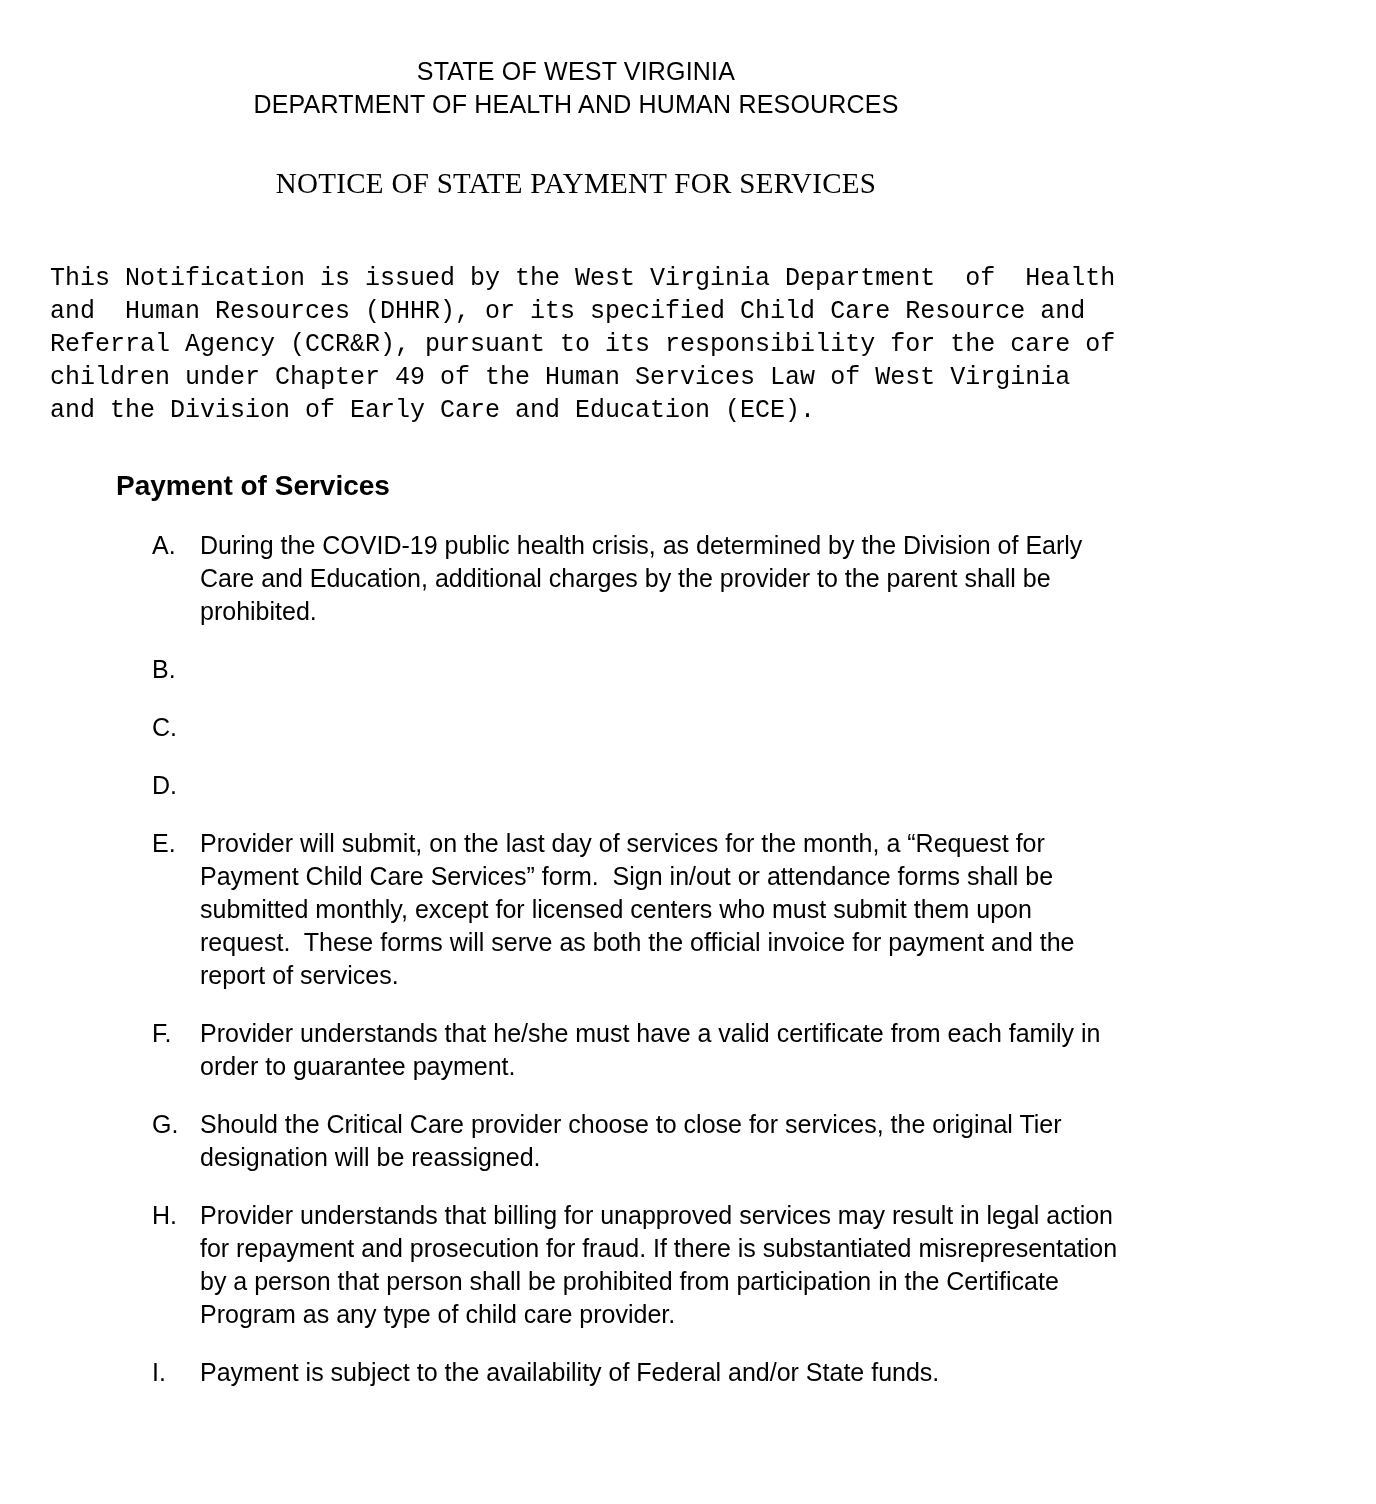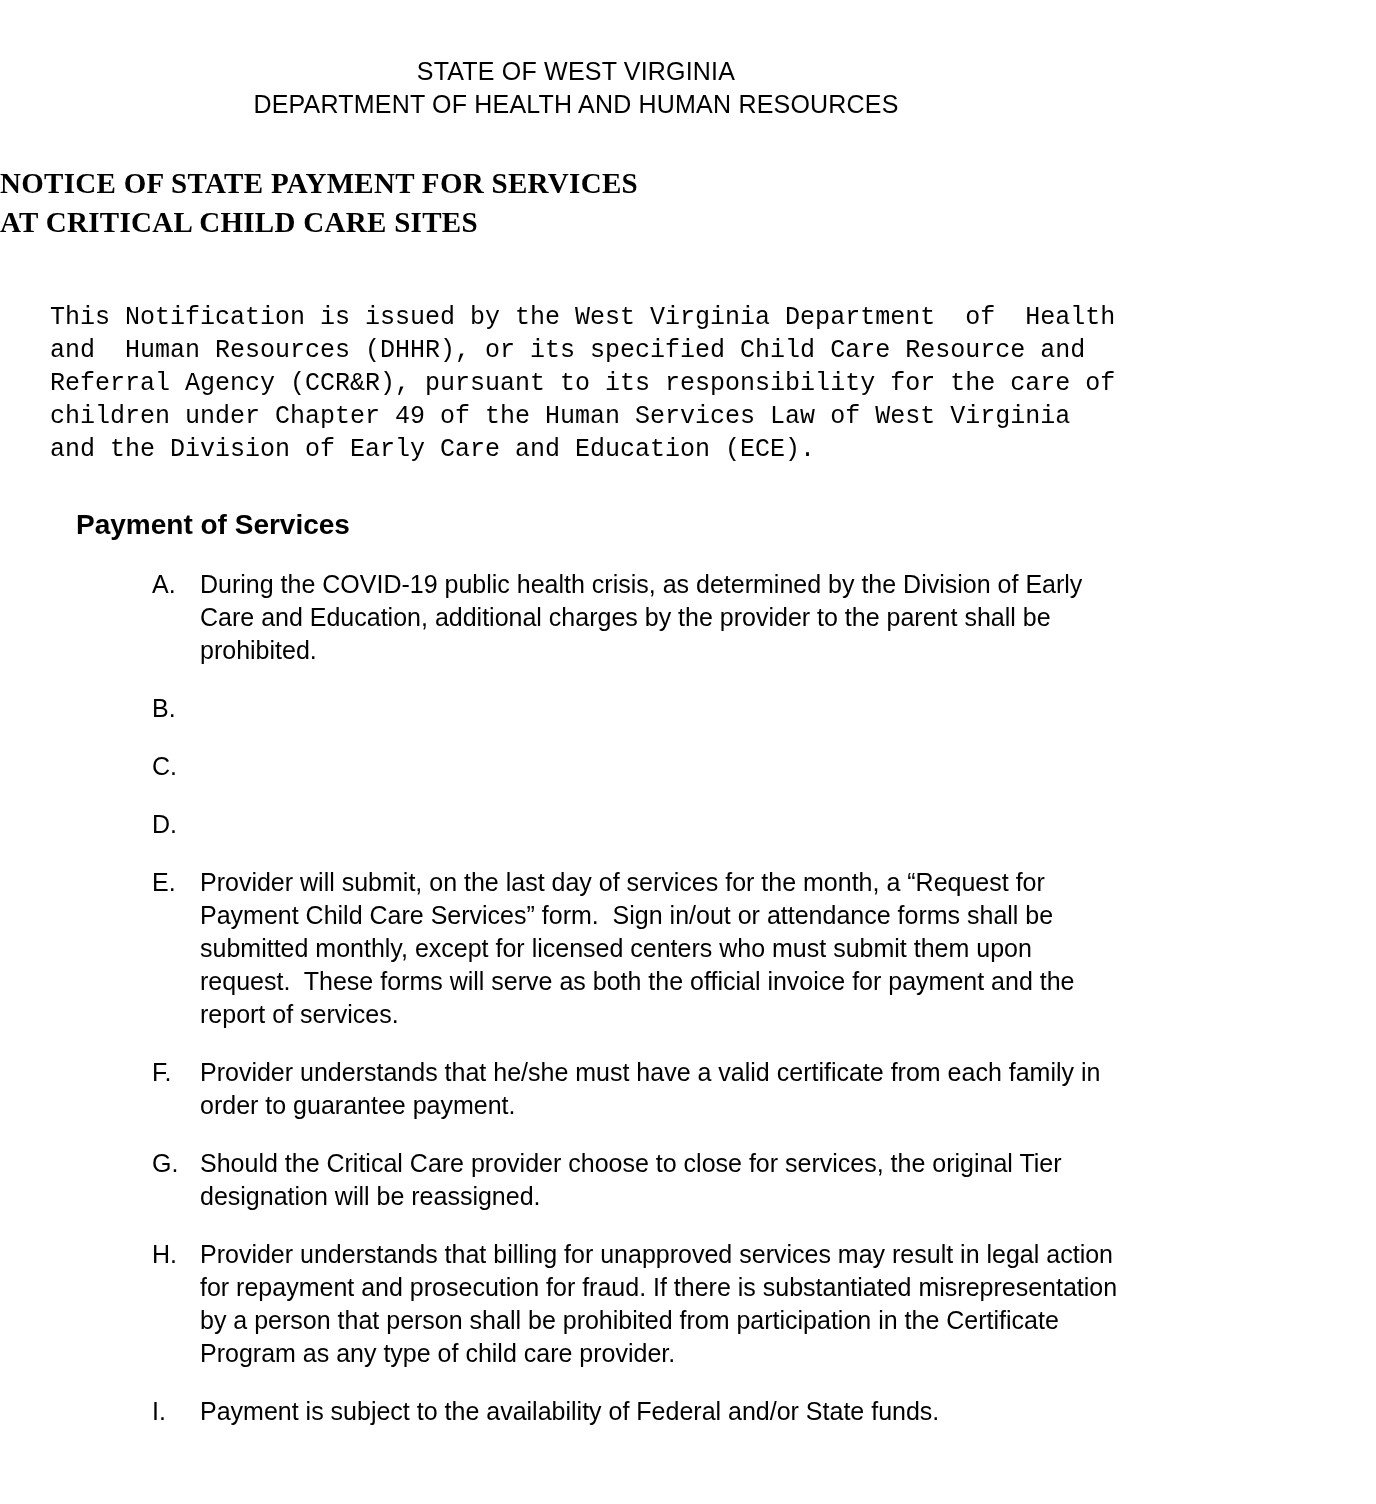--- a/index.html
+++ b/index.html
@@ -31,23 +31,24 @@
     font-family: "Liberation Sans", sans-serif;
     font-size: 25px;
     line-height: 33px;
     font-weight: normal;
     letter-spacing: 0.2px;
   }
   .agency-header .agency-line { display: block; }
 
   
   .doc-title {
+    text-align: center;
     margin-top: 43px;
     font-family: "Liberation Serif", serif;
-    font-weight: bold;
+    font-weight: normal;
     font-size: 29px;
     line-height: 39px;
     letter-spacing: 0.3px;
   }
   .doc-title .title-line { display: block; }
 
   
   .intro {
     margin: 0;
     padding: 0 33px 0 50px;
@@ -55,21 +56,21 @@
     font-size: 25px;
     line-height: 33px;
     text-align: left;
     white-space: pre-wrap;
     font-family: Liberation Mono, monospace;
   }
 
   
   .section-heading {
     margin: 0;
-    padding-left: 76px;
+    padding-left: 116px;
     margin-top: 42px;
     font-size: 28px;
     line-height: 34px;
     font-weight: bold;
   }
 
   
   .lettered-list {
     margin: 0;
     padding: 0;
@@ -103,21 +104,20 @@
 
 <div class="page">
 
   <div class="agency-header">
     <span class="agency-line">STATE OF WEST VIRGINIA</span>
     <span class="agency-line">DEPARTMENT OF HEALTH AND HUMAN RESOURCES</span>
   </div>
 
   <div class="doc-title">
     <span class="title-line">NOTICE OF STATE PAYMENT FOR SERVICES</span>
-    <span class="title-line">AT CRITICAL CHILD CARE SITES</span>
   </div>
 
   <p class="intro">This Notification is issued by the West Virginia Department  of  Health  and  Human Resources (DHHR), or its specified Child Care Resource and Referral Agency (CCR&amp;R), pursuant to its responsibility for the care of children under Chapter 49 of the Human Services Law of West Virginia and the Division of Early Care and Education (ECE).</p>
 
   <h2 class="section-heading">Payment of Services</h2>
 
   <ol class="lettered-list">
 
     <li class="list-item">
       <span class="item-marker">A.</span>

